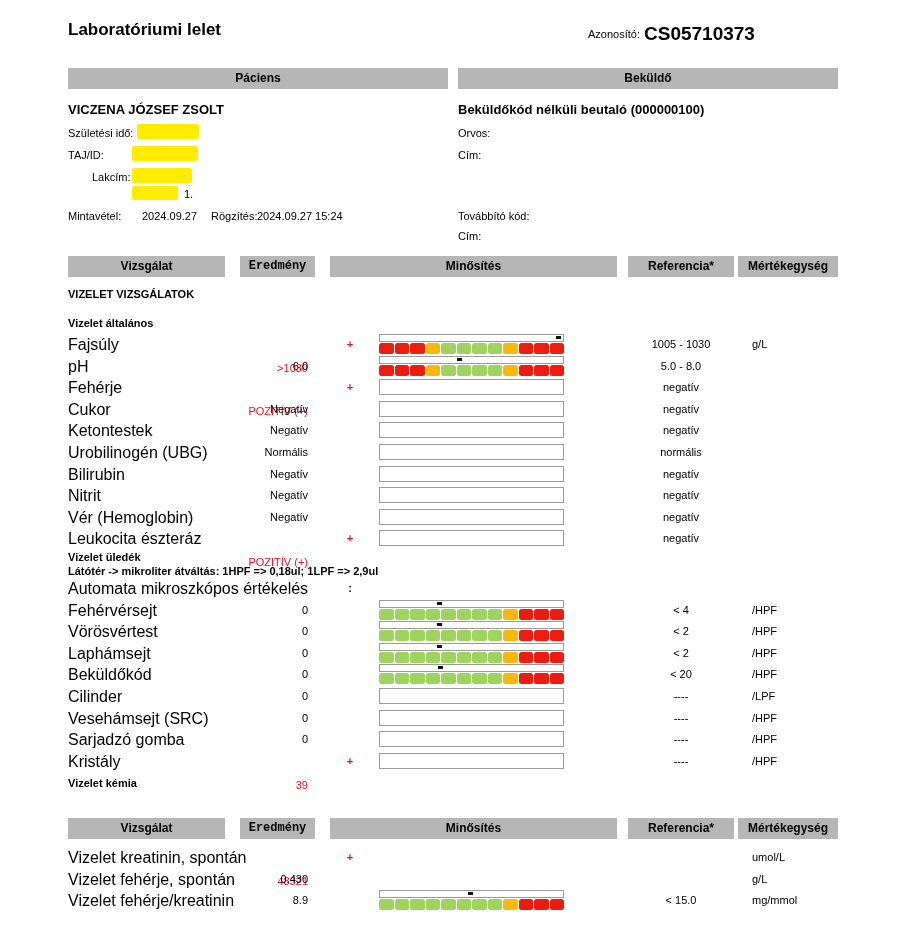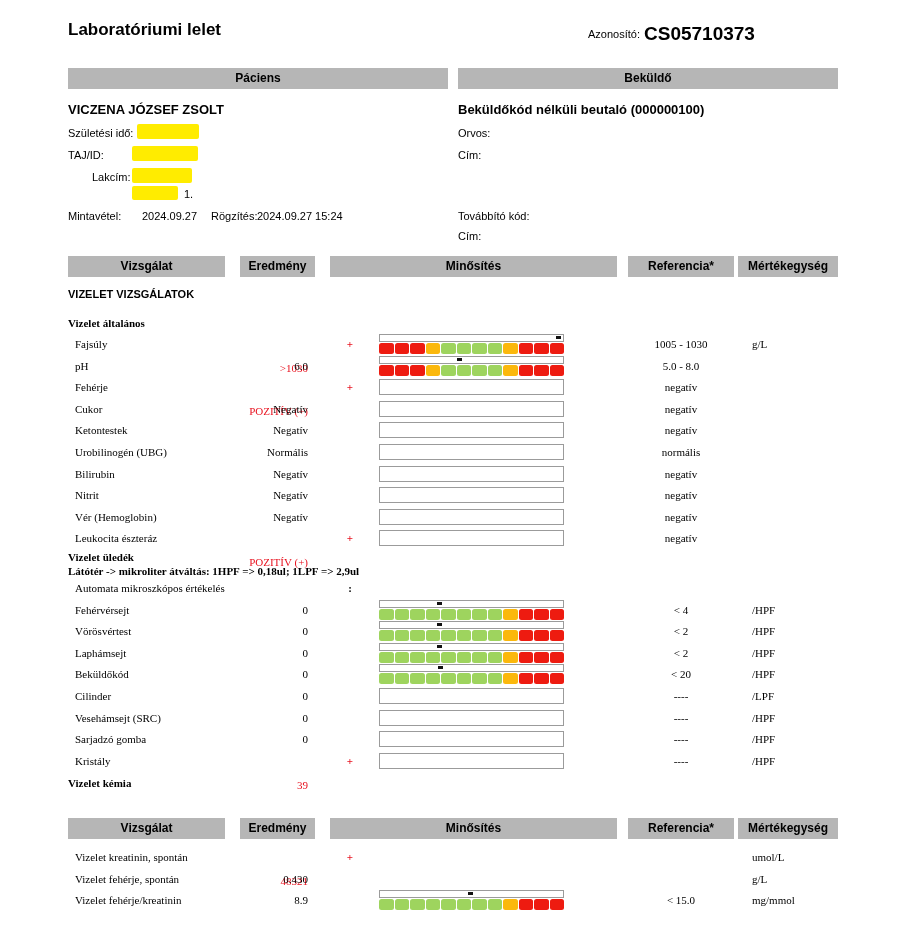--- a/index.html
+++ b/index.html
@@ -11,29 +11,29 @@
   .id-value{left:644px;top:23px;font-size:19px;font-weight:bold;}
   .sec-hdr{top:68px;width:380px;height:21px;background:var(--hdr);
            font-size:12px;font-weight:bold;text-align:center;line-height:21px;}
   .lbl{font-size:11px;line-height:14px;}
   .bname{font-size:13px;font-weight:bold;line-height:16px;}
   .redact{background:var(--yel);border-radius:2px;}
   
   .thead{left:0;height:21px;width:908px;}
   .thc{position:absolute;top:0;height:21px;background:var(--hdr);font-size:12px;
        font-weight:bold;text-align:center;line-height:21px;}
-  .tc0{left:68px;width:157px;} .tc1{left:240px;width:75px;} .tc2{left:330px;width:287px;}
+  .tc0{left:68px;width:157px;} .tc1{left:240px;width:75px;font-family:Liberation Mono, monospace;} .tc2{left:330px;width:287px;}
   .tc3{left:628px;width:106px;} .tc4{left:738px;width:100px;}
   .group{left:68px;top:288px;font-size:11px;font-weight:bold;}
-  .rows{left:0;width:732px;font-family:Liberation Serif, serif;}
+  .rows{left:0;width:732px;}
   
   .trow{position:relative;height:21.6px;}
   .srow{position:relative;height:22px;font-size:11px;font-weight:bold;line-height:22px;padding-left:68px;}
   .nrow{position:relative;height:14px;font-size:11px;font-weight:bold;line-height:14px;padding-left:68px;}
-  .c-name{position:absolute;left:75px;top:0;font-size:11px;line-height:21.6px;white-space:nowrap;}
+  .c-name{position:absolute;left:68px;top:0;font-size:16px;line-height:21.6px;white-space:nowrap;}
   .c-result{position:absolute;left:208px;top:0;width:100px;text-align:right;font-size:11px;line-height:21.6px;}
   .c-flag{position:absolute;left:340px;top:0;width:20px;text-align:center;font-size:11px;font-weight:bold;line-height:21.6px;}
   .c-flag.plus{color:var(--red);}
   .c-qual{position:absolute;left:379px;top:0;width:185px;height:21.6px;}
   .c-ref{position:absolute;left:628px;top:0;width:106px;text-align:center;font-size:11px;line-height:21.6px;}
   .c-unit{position:absolute;left:752px;top:0;font-size:11px;line-height:21.6px;white-space:nowrap;}
   .abn{color:var(--red);margin-top:24px;}
   .qbox{position:absolute;left:0;top:2px;width:183px;height:14px;border:1px solid var(--bdr);background:#fff;}
   .track{position:absolute;left:0;top:0;width:183px;height:6px;border:1px solid var(--bdr);background:#fff;}
   .marker{position:absolute;top:1px;width:5px;height:3px;background:var(--mk);}

